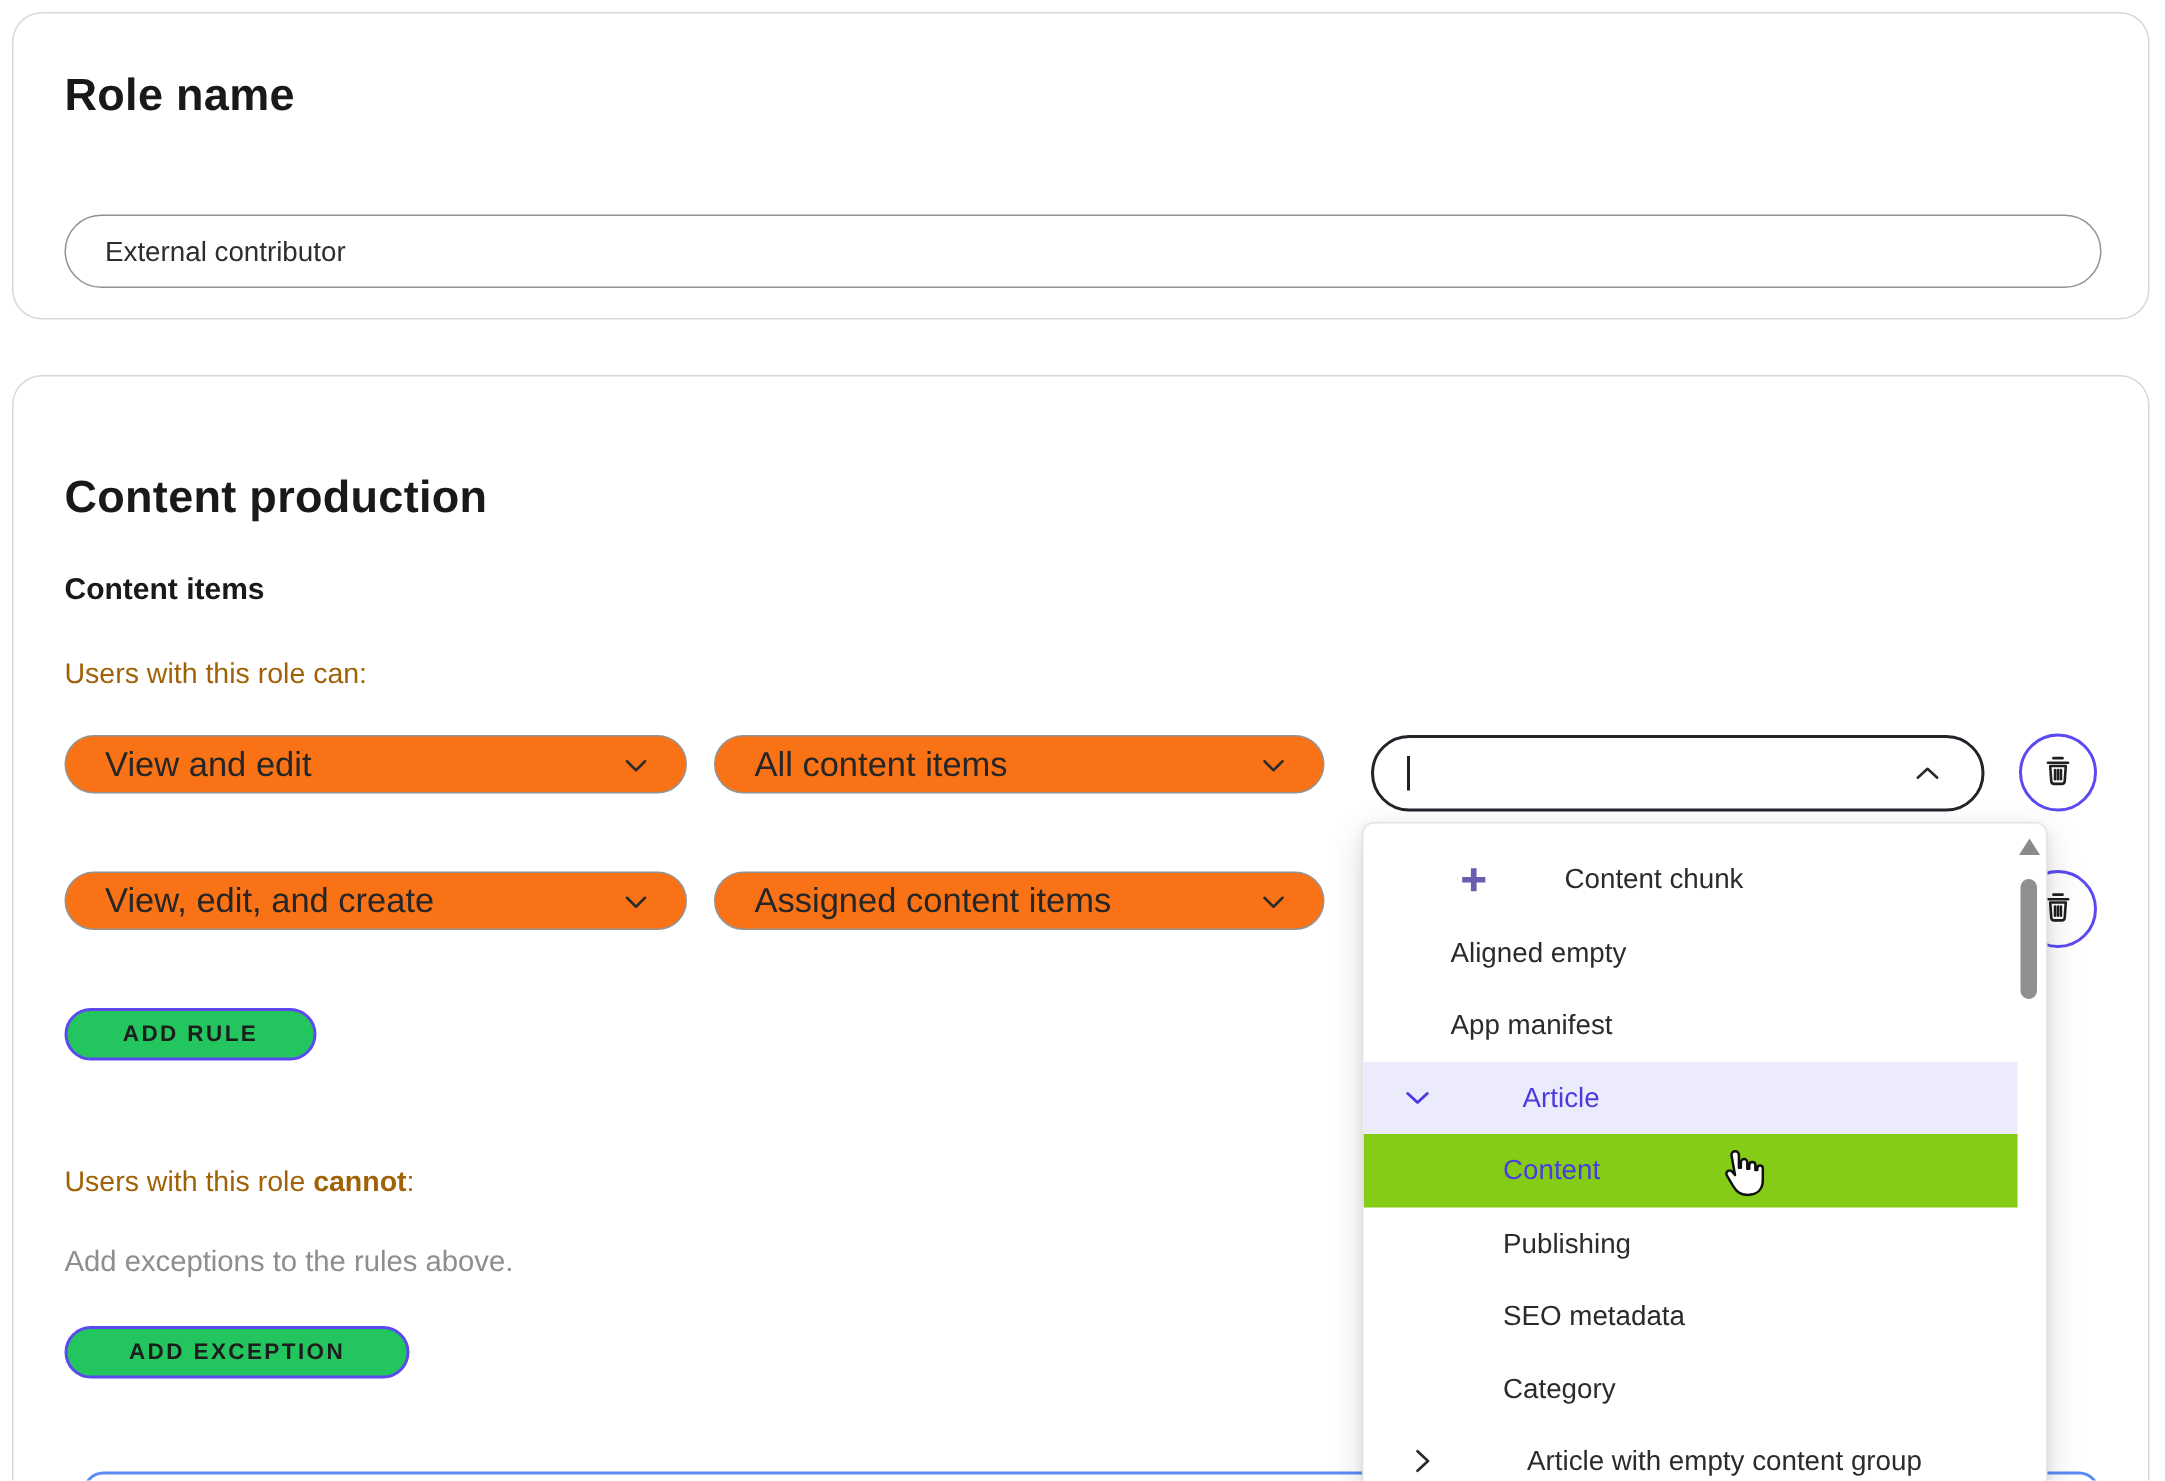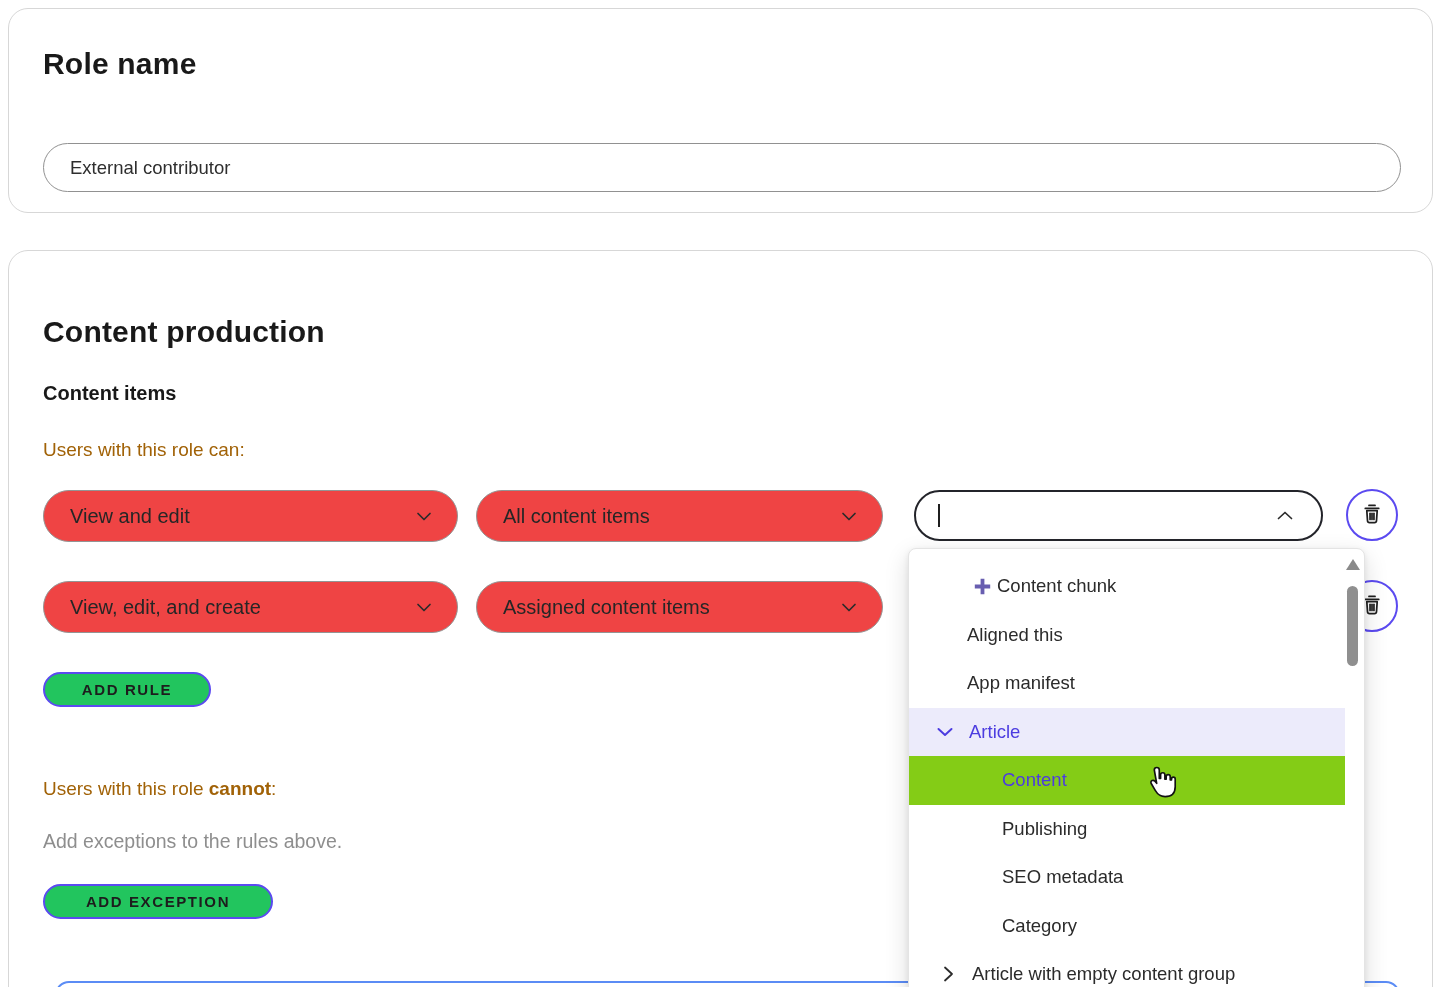--- a/index.html
+++ b/index.html
@@ -23,23 +23,23 @@
     border-radius:26px;background:#fff;font-size:18.5px;color:#2e2e2e;
     padding:0 26px;outline:none;font-family:"Liberation Sans",sans-serif;margin-top:16px;
   }
   #role-input{left:34px;top:118px;width:1358px;}
   #cp-title{position:absolute;left:34px;top:40px;margin-top:24px;}
   #content-items{position:absolute;left:34px;top:131px;font-size:20px;font-weight:700;color:#191919;}
   .bodytext{font-size:19px;color:#a16207;}
   #can-line{position:absolute;left:34px;top:188px;}
   
   .select{
-    position:absolute;height:52px;box-sizing:border-box;border:1px solid #949494;
-    border-radius:26px;background:#ef4444;display:flex;align-items:center;
-    padding:0 26px;font-size:20px;color:#262626;cursor:pointer;
+    position:absolute;height:39px;box-sizing:border-box;border:1px solid #949494;
+    border-radius:26px;background:#f97316;display:flex;align-items:center;
+    padding:0 26px;font-size:23px;color:#262626;cursor:pointer;
   }
   .select .chev{position:absolute;right:22px;top:50%;transform:translateY(-50%);display:flex;}
   .row1{top:239px;} .row2{top:330px;}
   .sel-a{left:34px;width:415px;} .sel-b{left:467px;width:407px;}
   
   #multiselect{
     position:absolute;left:905px;top:239px;width:409px;height:51px;box-sizing:border-box;
     border:2px solid #23242a;border-radius:26px;background:#fff;display:flex;align-items:center;
   }
   .chip{
@@ -76,21 +76,21 @@
   }
   
   #type-dropdown{
     position:absolute;left:908px;top:548px;width:457px;height:452px;box-sizing:border-box;
     background:#fff;border:1px solid #e4e4e4;border-radius:8px;z-index:10;
     box-shadow:0 8px 24px rgba(0,0,0,.14), 0 2px 6px rgba(0,0,0,.08);
     padding-top:13px;overflow:hidden;
   }
   .dd-item{
     height:48.5px;box-sizing:border-box;display:flex;align-items:center;
-    width:436px;font-size:18.5px;color:#2b2b2b;cursor:pointer;position:relative;
+    width:436px;font-size:18.5px;color:#2b2b2b;cursor:pointer;position:relative;gap:46px;
   }
   .dd-item.lv-action{padding-left:64px;}
   .dd-item.lv-top{padding-left:58px;}
   .dd-item.lv-group{padding-left:25px;text-align:center;}
   .dd-item.lv-child{padding-left:93px;}
   .dd-item.hl-light{background:#ecebfb;color:#4c3ce0;}
   .dd-item.hl-selected{background:#84cc16;color:#4c3ce0;}
   .dd-item .gchev{display:flex;margin-right:13px;}
   .dd-item .rchev{display:flex;margin-left:5px;margin-right:14px;}
   .dd-item .plus{display:flex;margin-right:5px;}
@@ -199,21 +199,21 @@
   <div class="dd-item lv-action">
     <span class="plus">
       <svg width="19" height="19" viewBox="0 0 19 19">
           <path d="M9.5 1.8v15.4M1.8 9.5h15.4" stroke="#685eb0" stroke-width="3.8"></path>
         </svg>
     </span>
     <span>Content chunk</span>
   </div>
 
   <div class="dd-item lv-top">
-    <span>Aligned this</span>
+    <span>Aligned empty</span>
   </div>
 
   <div class="dd-item lv-top">
     <span>App manifest</span>
   </div>
 
   <div class="dd-item lv-group hl-light">
     <span class="gchev">
       <svg width="22" height="22" viewBox="0 0 22 22">
           <path d="M4.5 8l6.5 6 6.5-6" fill="none" stroke="#4c3ce0" stroke-width="2" stroke-linecap="round" stroke-linejoin="round"></path>

